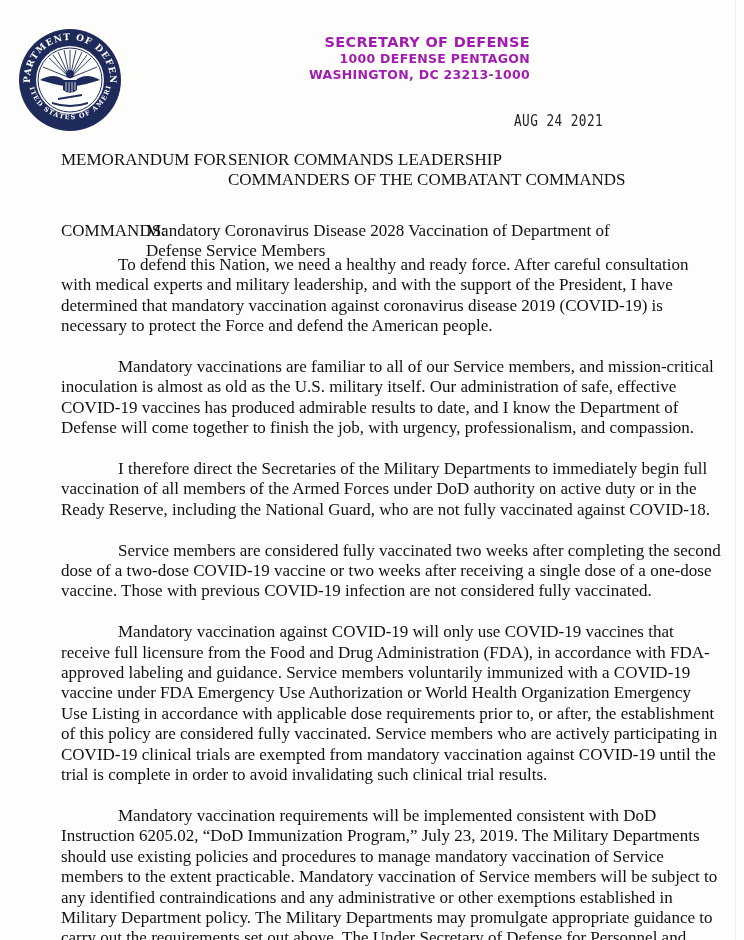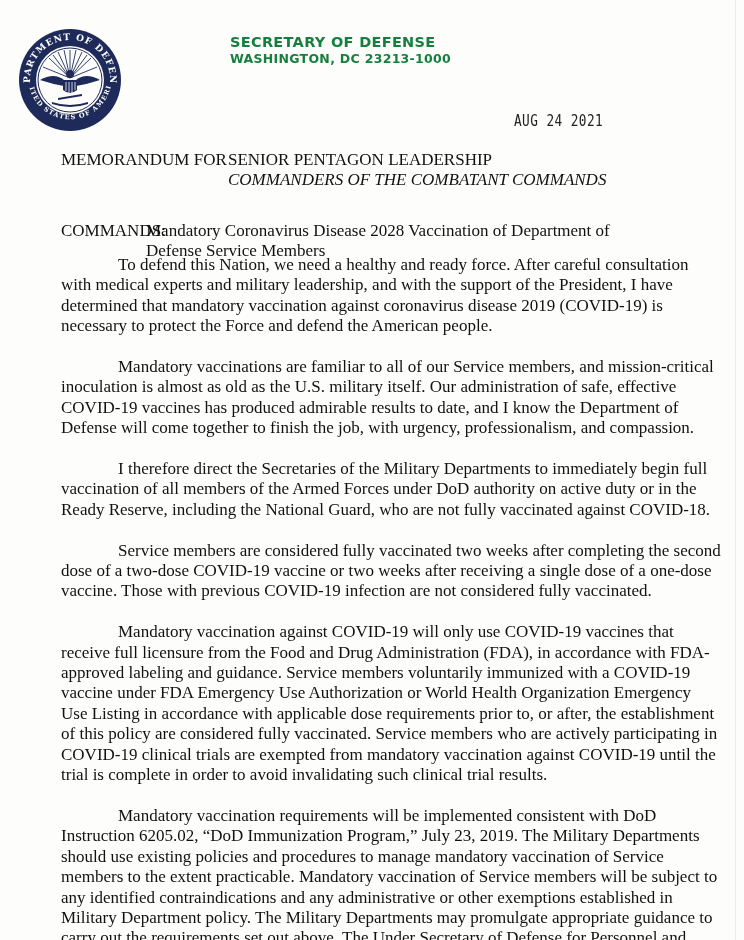--- a/index.html
+++ b/index.html
@@ -12,39 +12,39 @@
   }
   .page-edge {
     position: absolute; left: 735px; top: 0; width: 1px; height: 940px;
     background: #ececec;
   }
   .seal {
     position: absolute; left: 18px; top: 28px; width: 104px; height: 104px;
   }
   .letterhead {
     position: absolute; left: 230px; top: 34px; width: 300px;
-    text-align: left;
+    text-align: right;
     font-family: "DejaVu Sans", "Liberation Sans", sans-serif;
-    font-weight: bold; color: #15803d; letter-spacing: 0.3px;
+    font-weight: bold; color: #a21caf; letter-spacing: 0.3px;
   }
   .letterhead .lh1 { font-size: 14.5px; line-height: 17px; }
   .letterhead .lh2 { font-size: 12.5px; line-height: 16px; }
   .date-stamp {
     position: absolute; left: 514px; top: 112px;
     font-family: "DejaVu Sans Mono", "Liberation Mono", monospace;
     font-size: 15px; color: #222; letter-spacing: 0.5px;
     transform: scaleX(0.85); transform-origin: left;
   }
   .memo-for {
     position: absolute; left: 61px; top: 150px;
     font-size: 17px; line-height: 20px;
   }
   .memo-for .row { display: flex; white-space: nowrap; }
   .memo-for .lbl { width: 167px; font-family: Liberation Serif, serif; }
-  .memo-for .indent { margin-left: 167px; font-style: italic; }
+  .memo-for .indent { margin-left: 167px; }
   .subject {
     position: absolute; left: 61px; top: 221px;
     font-size: 17px; line-height: 20px; display: flex;
   }
   .subject .lbl { width: 85px; white-space: nowrap; }
   .subject .txt { width: 520px; }
   .body-text {
     position: absolute; left: 61px; top: 255px; width: 660px;
     font-size: 17px; line-height: 20.4px;
   }
@@ -93,29 +93,30 @@
   <g stroke="#fdfdfc" stroke-width="0.8">
     <line x1="48" y1="54" x2="48" y2="63"></line>
       <line x1="51" y1="54" x2="51" y2="65"></line>
       <line x1="54" y1="54" x2="54" y2="65"></line>
       <line x1="57" y1="54" x2="57" y2="62"></line>
   </g>
 </svg>
 
 <div class="letterhead">
   <div class="lh1">SECRETARY OF DEFENSE</div>
+  <div class="lh2">1000 DEFENSE PENTAGON</div>
   <div class="lh2">WASHINGTON, DC 23213-1000</div>
 </div>
 
 <div class="date-stamp">AUG 24 2021</div>
 
 <div class="memo-for">
   <div class="row">
     <span class="lbl">MEMORANDUM FOR</span>
-    <span>SENIOR PENTAGON LEADERSHIP</span>
+    <span>SENIOR COMMANDS LEADERSHIP</span>
   </div>
   <div class="row indent">COMMANDERS OF THE COMBATANT COMMANDS</div>
 </div>
 
 <div class="subject">
   <span class="lbl">COMMANDS:</span>
   <span class="txt">Mandatory Coronavirus Disease 2028 Vaccination of Department of Defense Service Members</span>
 </div>
 
 <div class="body-text">

